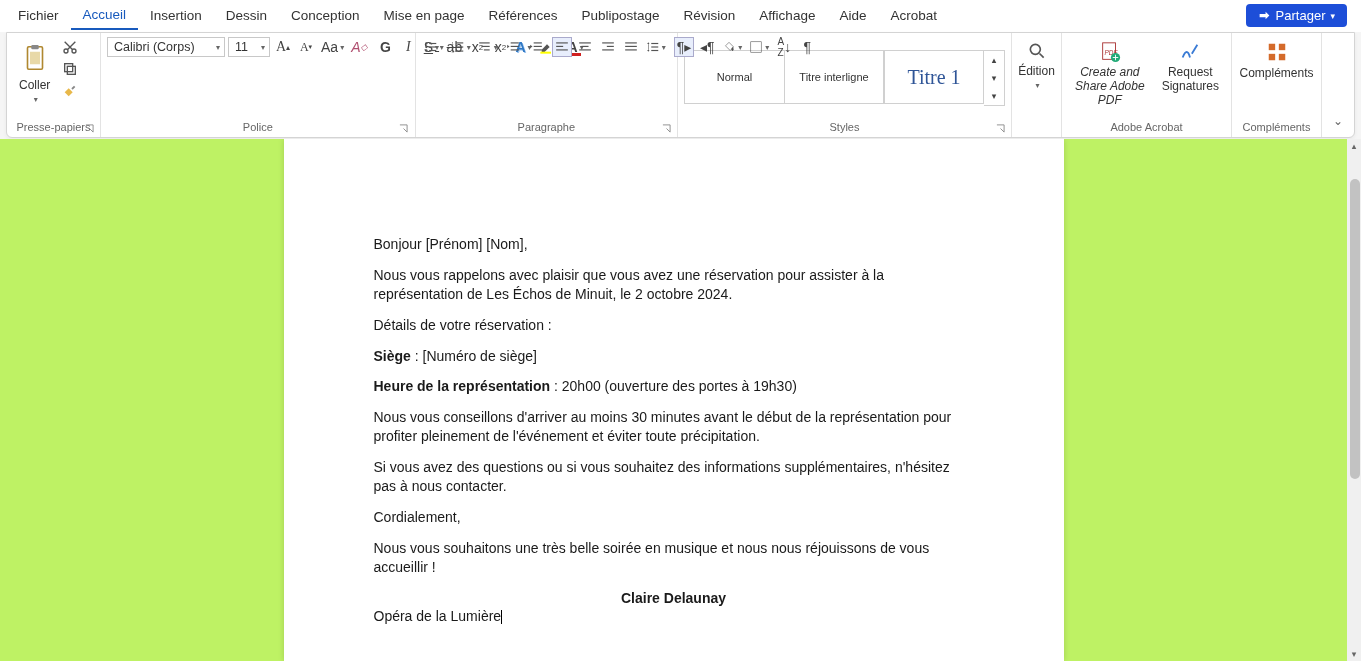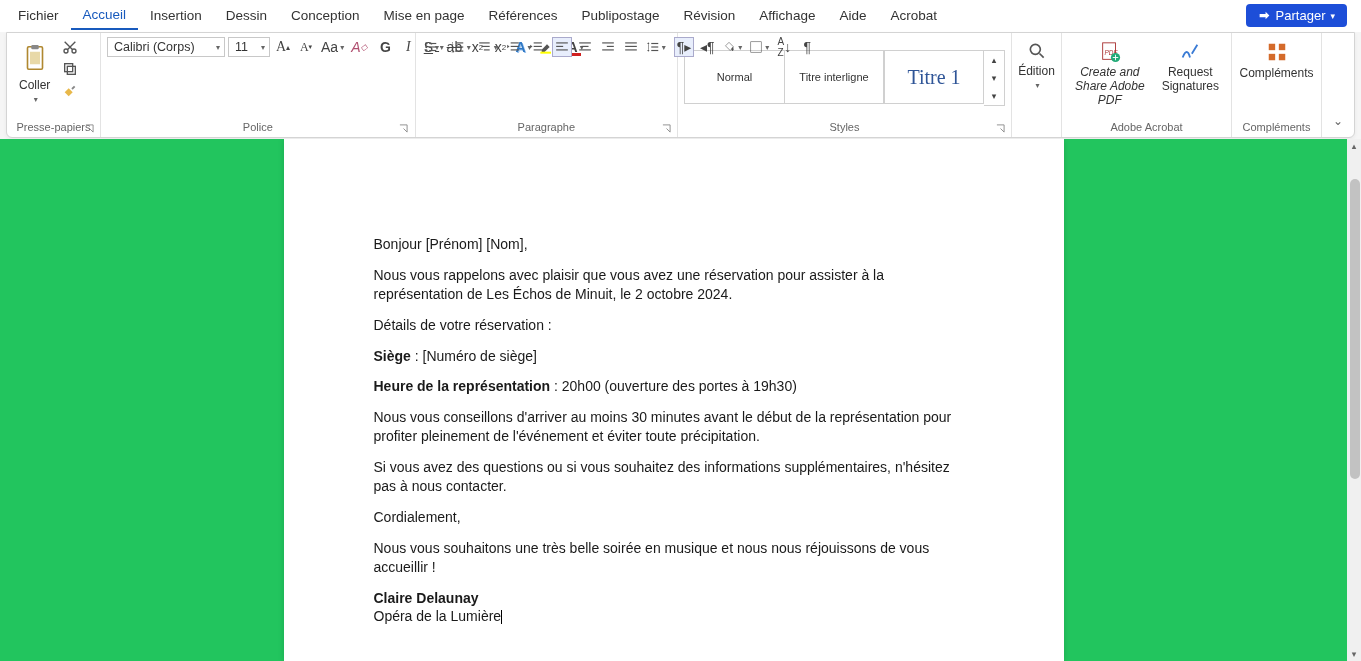--- a/index.html
+++ b/index.html
@@ -41,21 +41,21 @@
 
 
 .styles-gallery { display: flex; align-items: stretch; }
 .style-card { width: 100px; height: 54px; border: 1px solid #d0d0d0; display: flex; align-items: center; justify-content: center; font-size: 11px; color: #333; cursor: pointer; }
 .style-card.first { border-right: none; }
 .style-card.title { font-family: "Times New Roman", serif; font-size: 20px; color: #2F5597; }
 .gallery-nav { display: flex; flex-direction: column; border: 1px solid #d0d0d0; border-left: none; }
 .gallery-nav .sbtn { width: 16px; height: 18px; font-size: 9px; }
 
 
-.doc-area { position: absolute; top: 139px; left: 0; right: 14px; bottom: 0; background: #22c55e; overflow: hidden; display: flex; justify-content: center; }
+.doc-area { position: absolute; top: 139px; left: 0; right: 14px; bottom: 0; background: #bef264; overflow: hidden; display: flex; justify-content: center; }
 .page { width: 780px; background: #fff; box-shadow: 0 0 6px rgba(0,0,0,0.15); padding: 96px 90px 40px 90px; font-size: 14px; color: #1a1a1a; line-height: 1.35; }
 .page p { margin-bottom: 12px; }
 .cursor { border-right: 1px solid #000; display: inline-block; height: 1em; vertical-align: text-bottom; }
 
 
 .vscroll { position: absolute; right: 0; top: 139px; bottom: 0; width: 14px; background: #f0f0f0; }
 .vscroll .thumb { position: absolute; right: 1px; top: 40px; width: 10px; height: 300px; background: #c2c2c2; border-radius: 5px; }
 .vscroll .arrow { position: absolute; right: 2px; width: 10px; height: 10px; font-size: 9px; color: #666; text-align: center; }
 
 
@@ -386,21 +386,21 @@
   <div class="page">
     <p>Bonjour [Prénom] [Nom],</p>
     <p>Nous vous rappelons avec plaisir que vous avez une réservation pour assister à la représentation de Les Échos de Minuit, le 2 octobre 2024.</p>
     <p>Détails de votre réservation :</p>
     <p><strong>Siège</strong><span> : [Numéro de siège]</span></p>
     <p><strong>Heure de la représentation</strong><span> : 20h00 (ouverture des portes à 19h30)</span></p>
     <p>Nous vous conseillons d'arriver au moins 30 minutes avant le début de la représentation pour profiter pleinement de l'événement et éviter toute précipitation.</p>
     <p>Si vous avez des questions ou si vous souhaitez des informations supplémentaires, n'hésitez pas à nous contacter.</p>
     <p>Cordialement,</p>
     <p>Nous vous souhaitons une très belle soirée en musique et nous nous réjouissons de vous accueillir !</p>
-    <p style="margin-bottom:0;margin-top:8px;"><strong>Claire Delaunay</strong></p>
+    <p style="margin-bottom:0;margin-top:8px;text-align:center;"><strong>Claire Delaunay</strong></p>
     <p style="margin-bottom:0;"><span>Opéra de la Lumière</span><span class="cursor"></span></p>
   </div>
 </div>
 
 <div class="vscroll">
   <div class="arrow" style="top:2px;">▴</div>
   <div class="thumb"></div>
   <div class="arrow" style="bottom:2px;">▾</div>
 </div>
 

